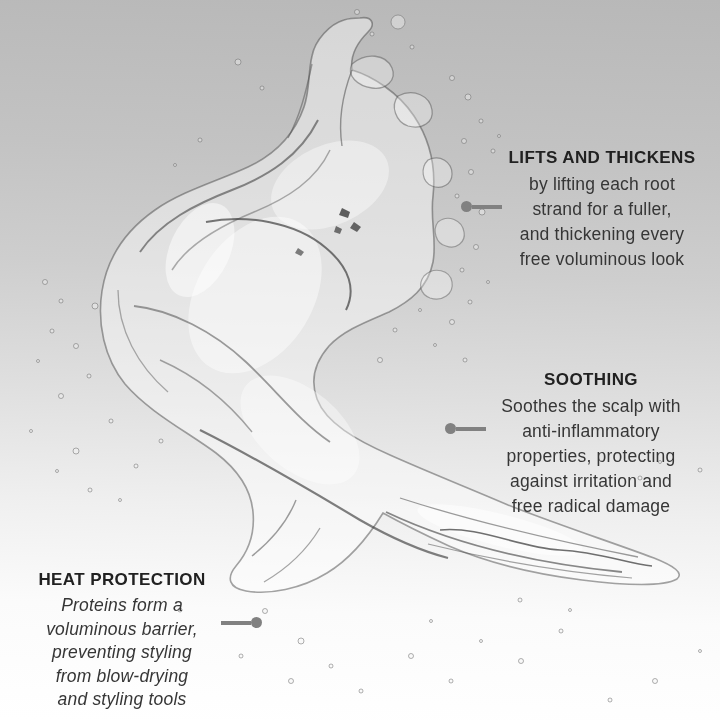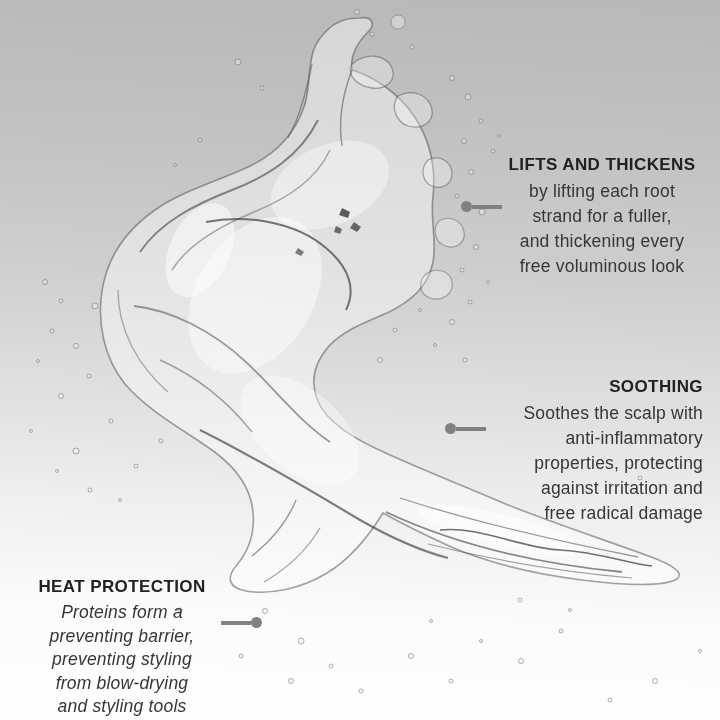--- a/index.html
+++ b/index.html
@@ -20,40 +20,39 @@
   }
   .splash-svg {
     position: absolute;
     left: 0; top: 0;
     width: 720px; height: 720px;
   }
   .callout {
     position: absolute;
     text-align: center;
     color: var(--body);
-    margin-top: 7px;
   }
   .callout-title {
     font-weight: 700;
     font-size: 17px;
     line-height: 24px;
     letter-spacing: 0.4px;
     color: var(--heading);
     margin-bottom: 2px;
     white-space: nowrap;
   }
   .callout-line {
     font-size: 17.5px;
     line-height: 25px;
     letter-spacing: 0.2px;
     color: var(--body);
     white-space: nowrap;
   }
   .callout-1 { left: 492px; top: 146px; width: 220px; }
-  .callout-2 { left: 479px; top: 368px; width: 224px; text-align: right; }
+  .callout-2 { left: 479px; top: 368px; width: 224px; }
   .callout-3 { left: 11px;  top: 568px; width: 222px; }
   .callout-3 .callout-line { line-height: 23.5px; font-style: italic; }
   .connector {
     position: absolute;
     display: flex;
     align-items: center;
   }
   .connector .dot {
     width: 11px; height: 11px;
     border-radius: 50%;
@@ -216,21 +215,21 @@
     <div class="callout-line">free radical damage</div>
   </div>
   <div class="connector connector-2">
     <span class="dot"></span>
     <span class="bar"></span>
   </div>
 
   <div class="callout callout-3">
     <div class="callout-title">HEAT PROTECTION</div>
     <div class="callout-line">Proteins form a</div>
-    <div class="callout-line">preventing barrier,</div>
+    <div class="callout-line">voluminous barrier,</div>
     <div class="callout-line">preventing styling</div>
     <div class="callout-line">from blow-drying</div>
     <div class="callout-line">and styling tools</div>
   </div>
   <div class="connector connector-3">
     <span class="bar"></span>
     <span class="dot"></span>
   </div>
 
 </div>

